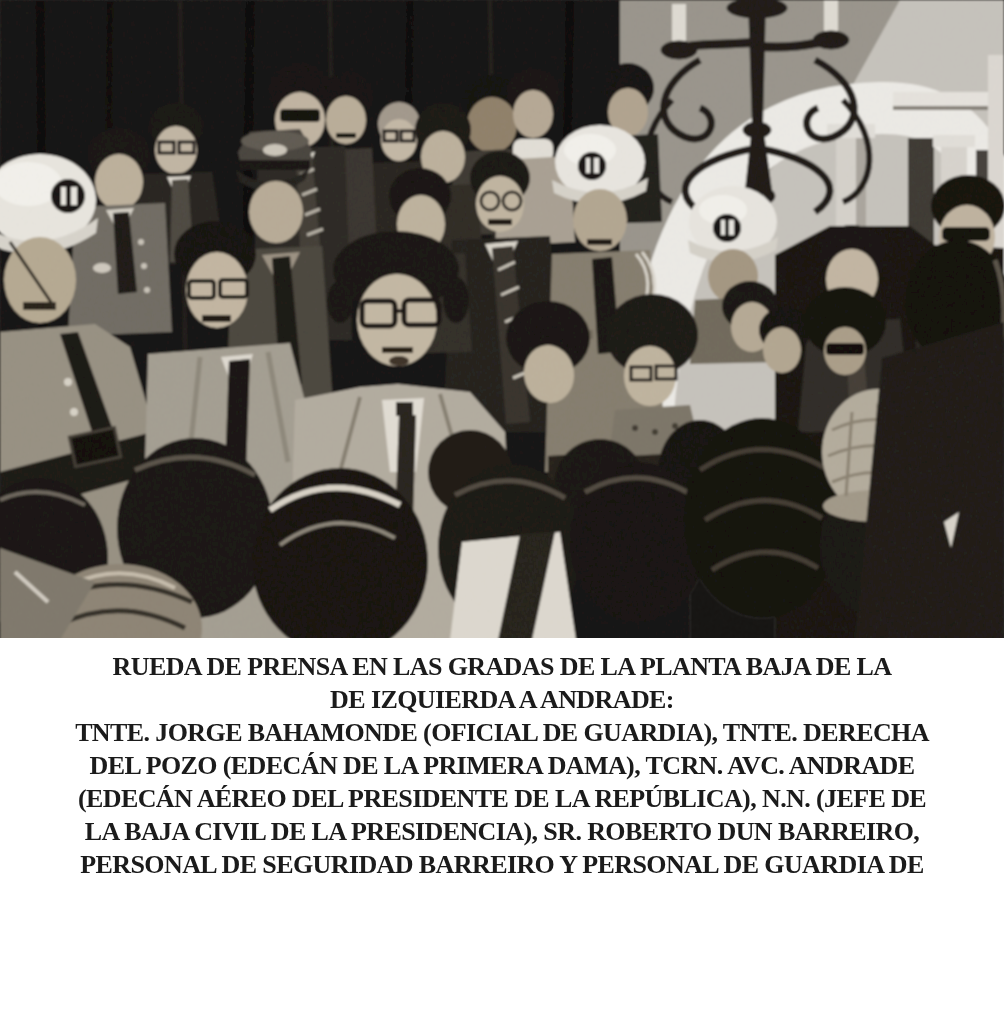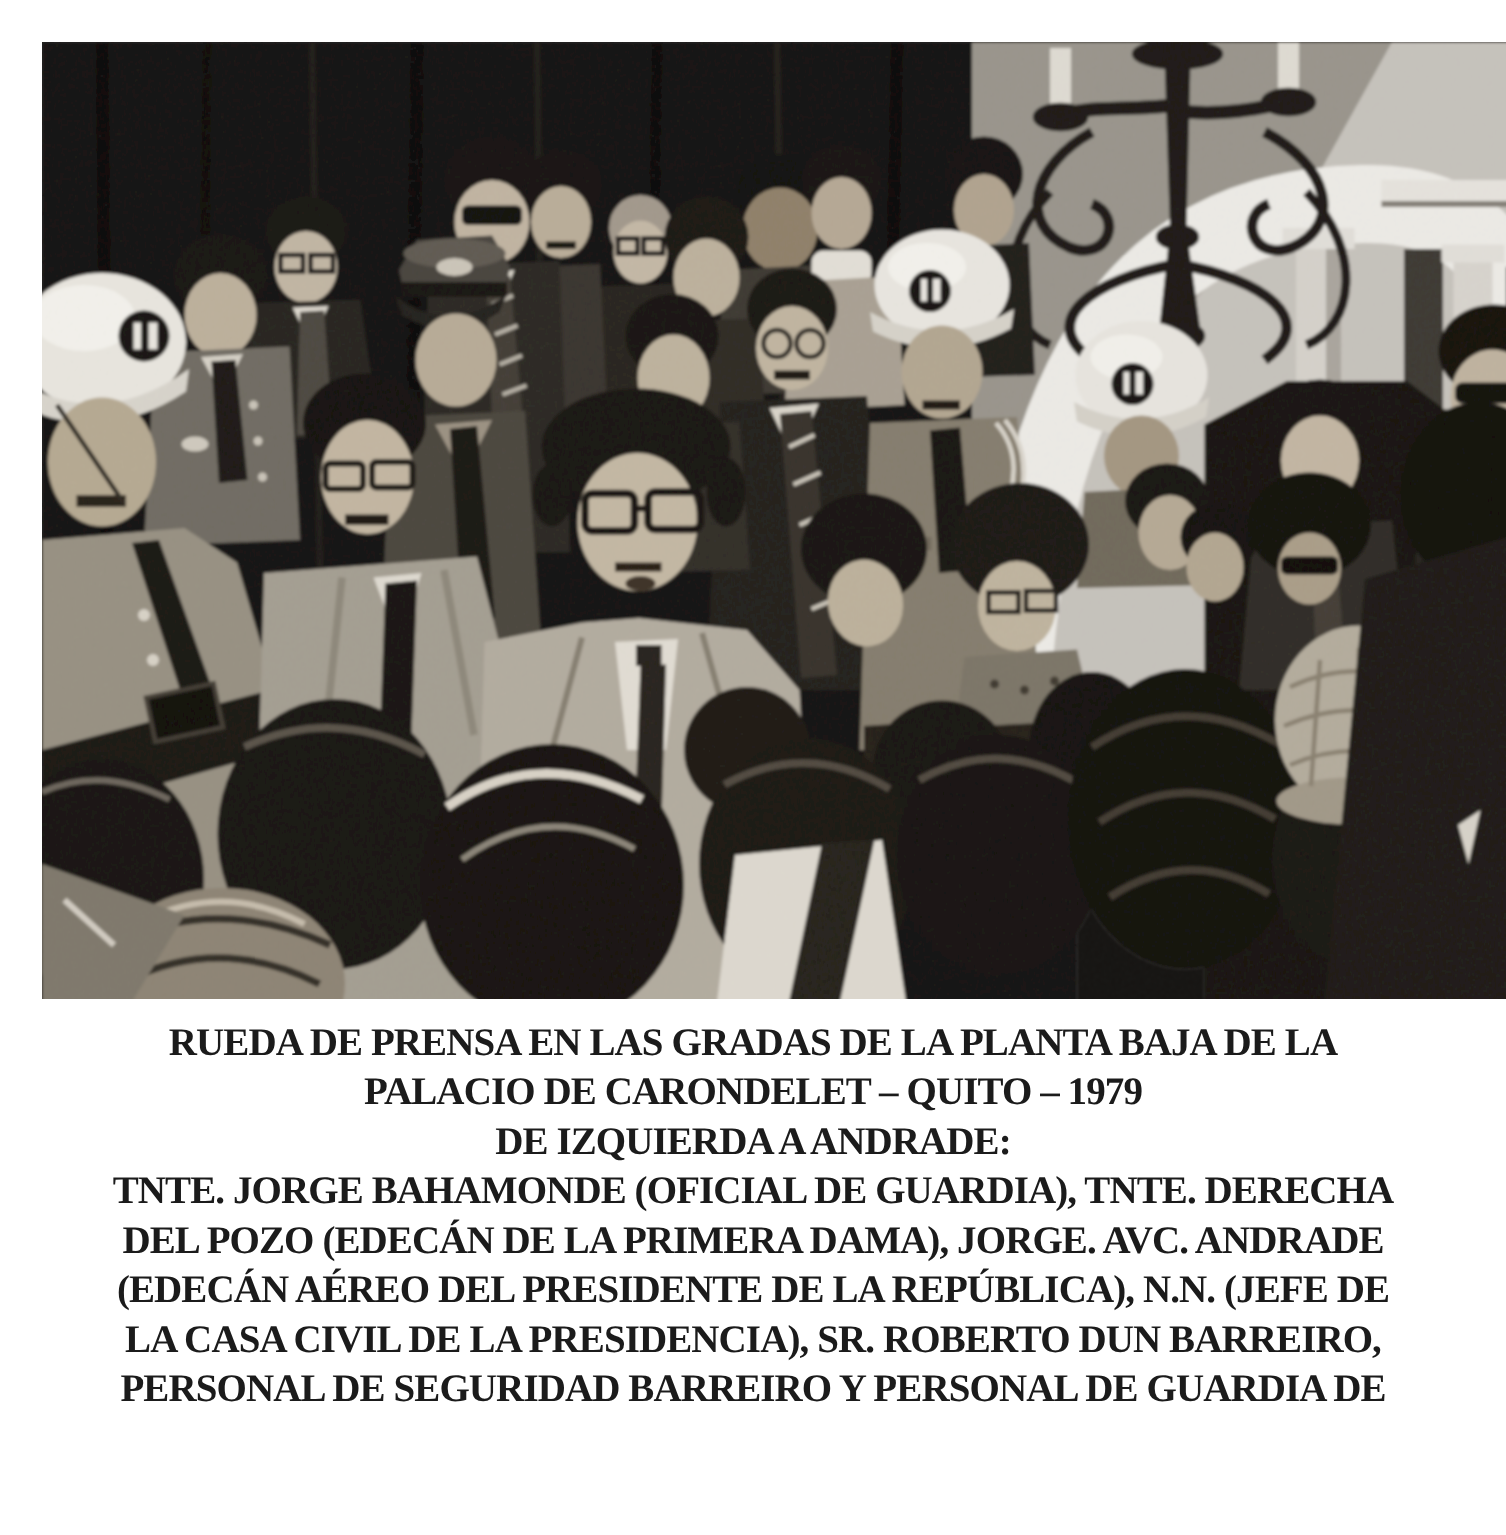--- a/index.html
+++ b/index.html
@@ -1,18 +1,18 @@
 <!DOCTYPE html>
 <html><head>
 <meta charset="utf-8">
 <style>
   html,body{margin:0;padding:0;background:#ffffff;}
   body{width:1004px;height:1023px;overflow:hidden;
        font-family:"Liberation Serif","DejaVu Serif",serif;}
-  figure{margin:12px;padding:16px;}
+  figure{margin:0;padding:0;}
   .photo-wrap{width:1004px;height:638px;overflow:hidden;background:#0f0d0b;}
   svg.photo{display:block;width:1004px;height:638px;}
   .caption{padding-top:12px;text-align:center;font-weight:700;
            font-size:26px;line-height:33px;letter-spacing:-0.6px;color:#1b1b1b;}
   .cap-line{white-space:nowrap;}
 </style>
 </head>
 <body>
 
 <figure>
@@ -351,21 +351,20 @@
           </g>
         </g>
 
         <rect x="0" y="0" width="1004" height="638" filter="url(#grain)" opacity="0.10"></rect>
       </g>
     </svg>
   </div>
 
   <figcaption class="caption">
     <div class="cap-line">RUEDA DE PRENSA EN LAS GRADAS DE LA PLANTA BAJA DE LA</div>
-    <div class="cap-line">PALACIO DE CARONDELET – QUITO – 1979</div>
     <div class="cap-line">DE IZQUIERDA A ANDRADE:</div>
     <div class="cap-line">TNTE. JORGE BAHAMONDE (OFICIAL DE GUARDIA), TNTE. DERECHA</div>
-    <div class="cap-line">DEL POZO (EDECÁN DE LA PRIMERA DAMA), JORGE. AVC. ANDRADE</div>
+    <div class="cap-line">DEL POZO (EDECÁN DE LA PRIMERA DAMA), TCRN. AVC. ANDRADE</div>
     <div class="cap-line">(EDECÁN AÉREO DEL PRESIDENTE DE LA REPÚBLICA), N.N. (JEFE DE</div>
-    <div class="cap-line">LA CASA CIVIL DE LA PRESIDENCIA), SR. ROBERTO DUN BARREIRO,</div>
+    <div class="cap-line">LA BAJA CIVIL DE LA PRESIDENCIA), SR. ROBERTO DUN BARREIRO,</div>
     <div class="cap-line">PERSONAL DE SEGURIDAD BARREIRO Y PERSONAL DE GUARDIA DE</div>
   </figcaption>
 </figure>
 
 </body></html>

